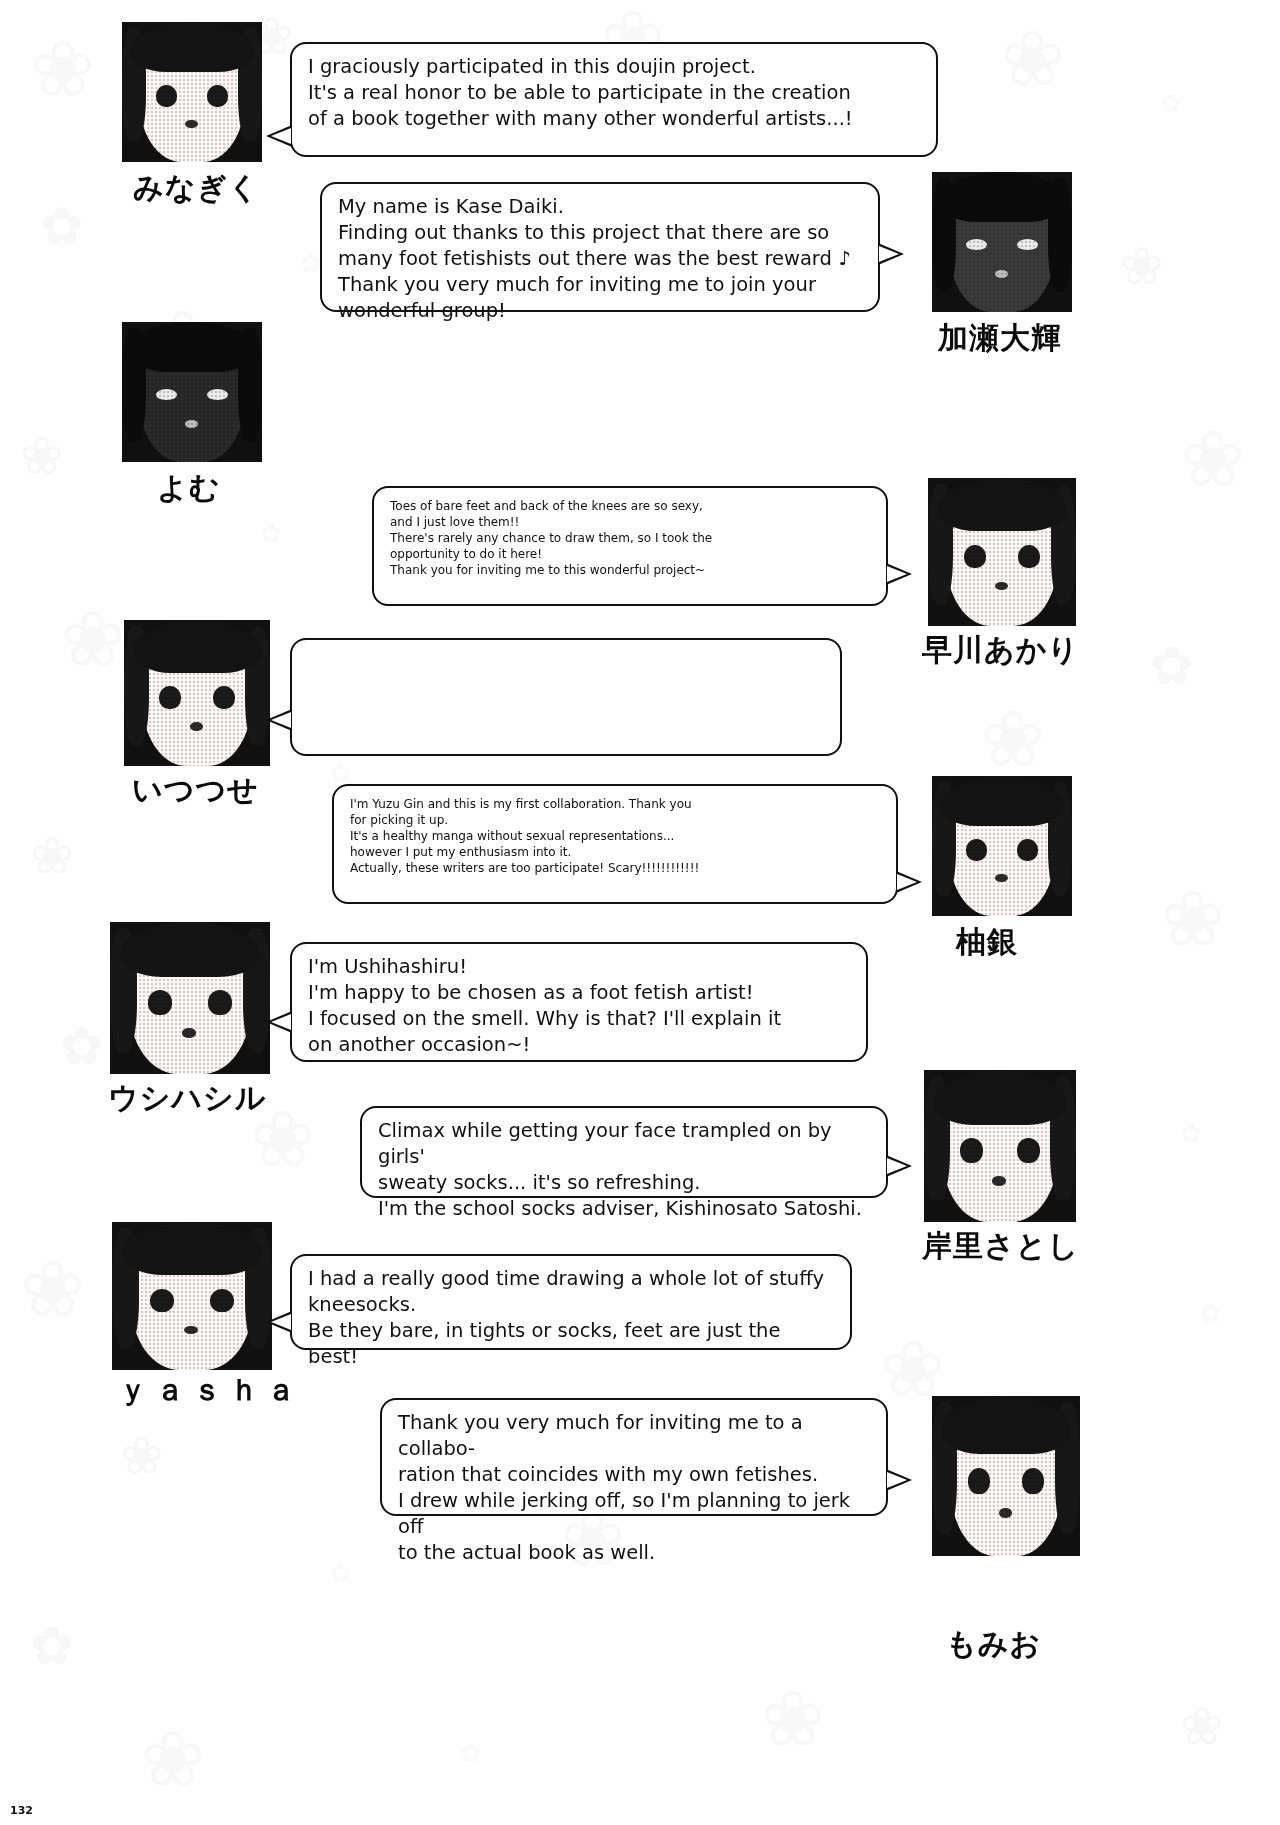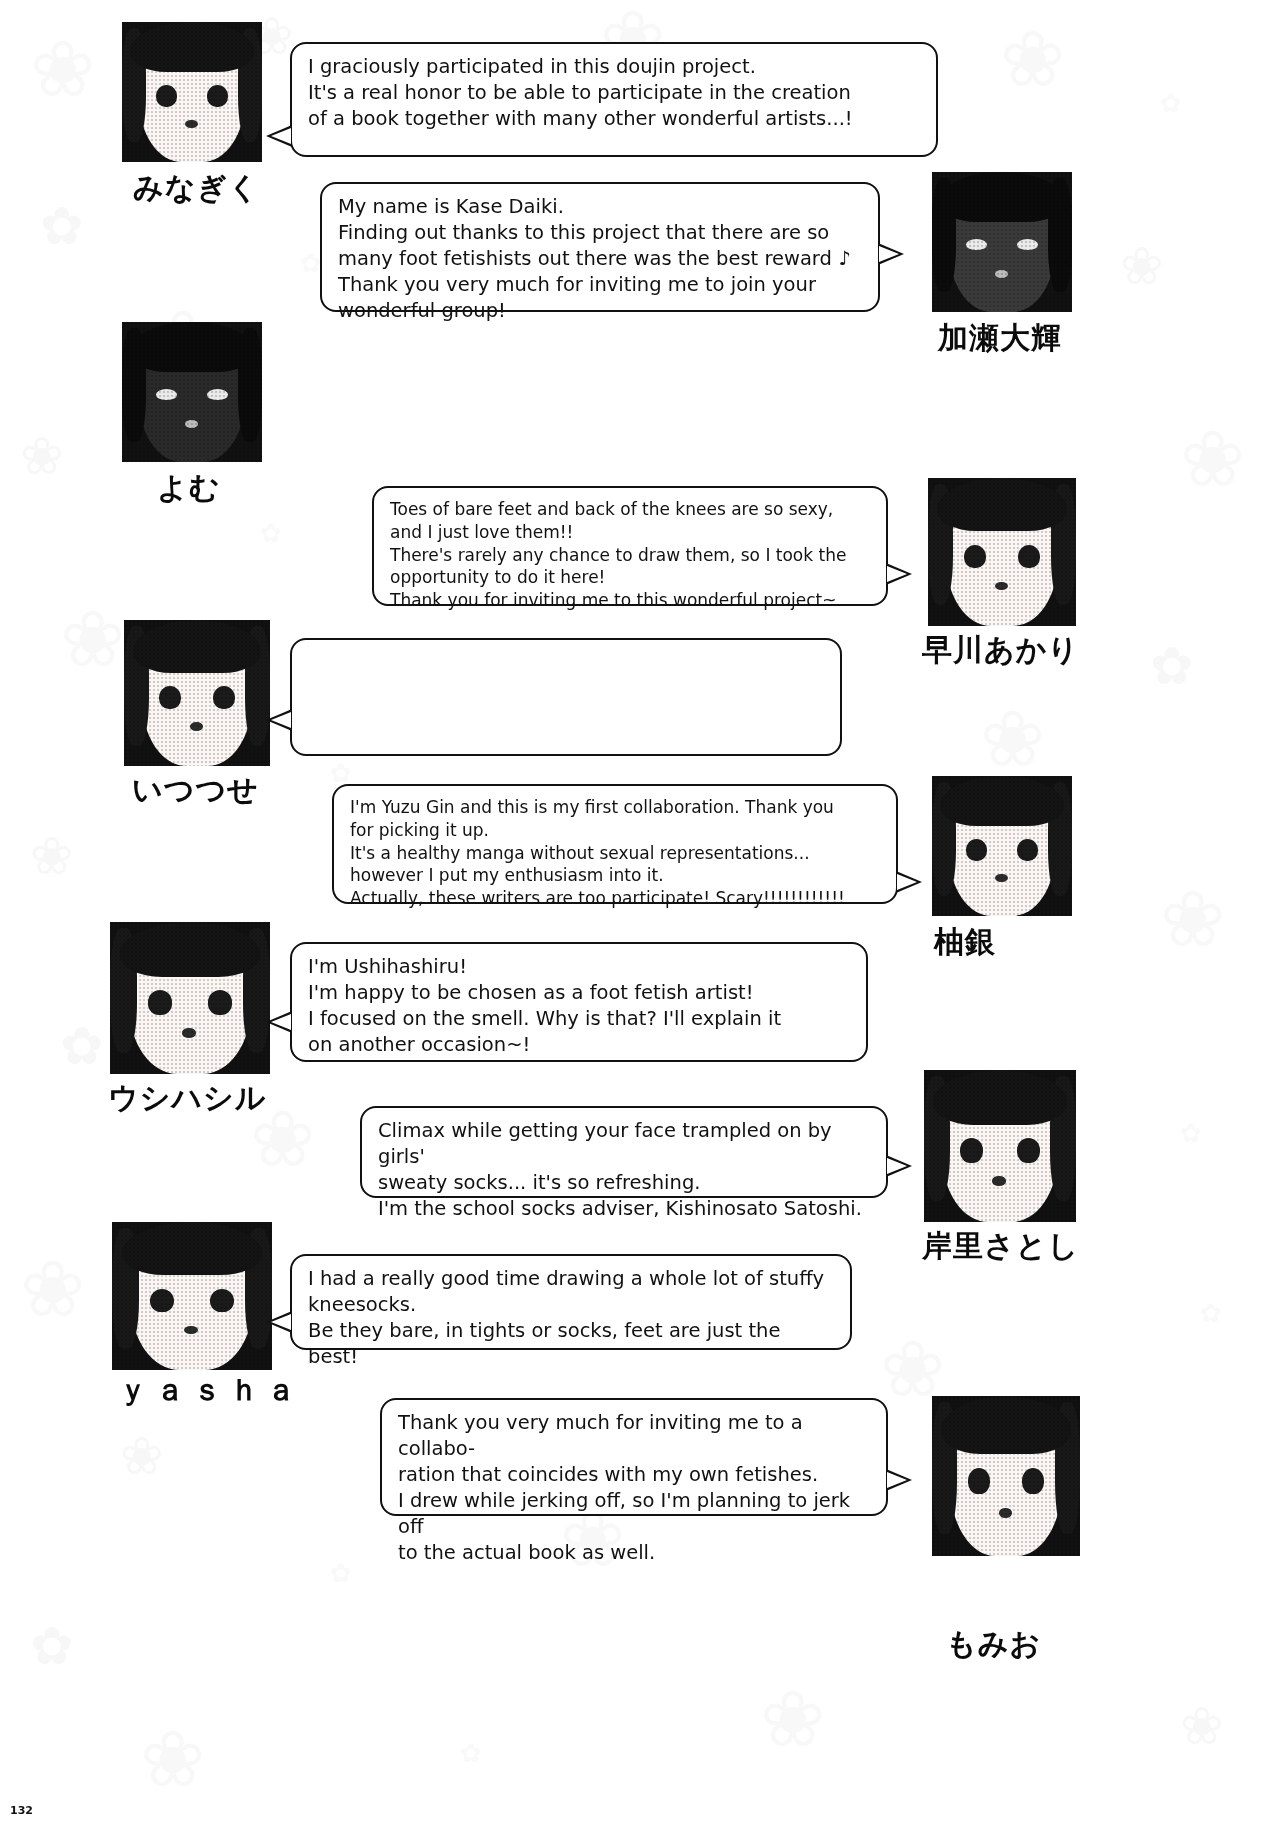--- a/index.html
+++ b/index.html
@@ -134,21 +134,21 @@
     box-sizing: border-box;
     padding: 10px 16px 12px 16px;
   }
   .balloon p {
     margin: 0;
     color: #111;
     font-size: 19.5px;
     line-height: 1.33;
     white-space: pre-line;
   }
-  .balloon.small p { font-size: 17px; line-height: 1.34; }
+  .balloon.small p { font-size: 12px; line-height: 1.34; }
 
   
   .tail {
     position: absolute;
     width: 0; height: 0;
   }
   .tail.left {
     border-top: 11px solid transparent;
     border-bottom: 11px solid transparent;
     border-right: 26px solid #111;
@@ -337,21 +337,21 @@
       <div class="face-skin"></div>
       <div class="hair-side l"></div>
       <div class="hair-side r"></div>
       <div class="bangs"></div>
       <div class="eye l"></div>
       <div class="eye r"></div>
       <div class="mouth"></div>
     </div>
     <div class="tone"></div>
   </div>
-  <div class="artist-name" style="left:934px; top:922px;">柚銀</div>
+  <div class="artist-name" style="left:956px; top:922px;">柚銀</div>
   <div class="balloon small" style="left:332px; top:784px; width:566px; height:120px;">
     <span class="tail right" style="top:96px;"></span>
     <p>I'm Yuzu Gin and this is my first collaboration. Thank you
 for picking it up.
 It's a healthy manga without sexual representations...
 however I put my enthusiasm into it.
 Actually, these writers are too participate! Scary!!!!!!!!!!!!</p>
   </div>
 
   <div class="avatar" style="left:110px; top:922px; width:160px; height:152px;">

